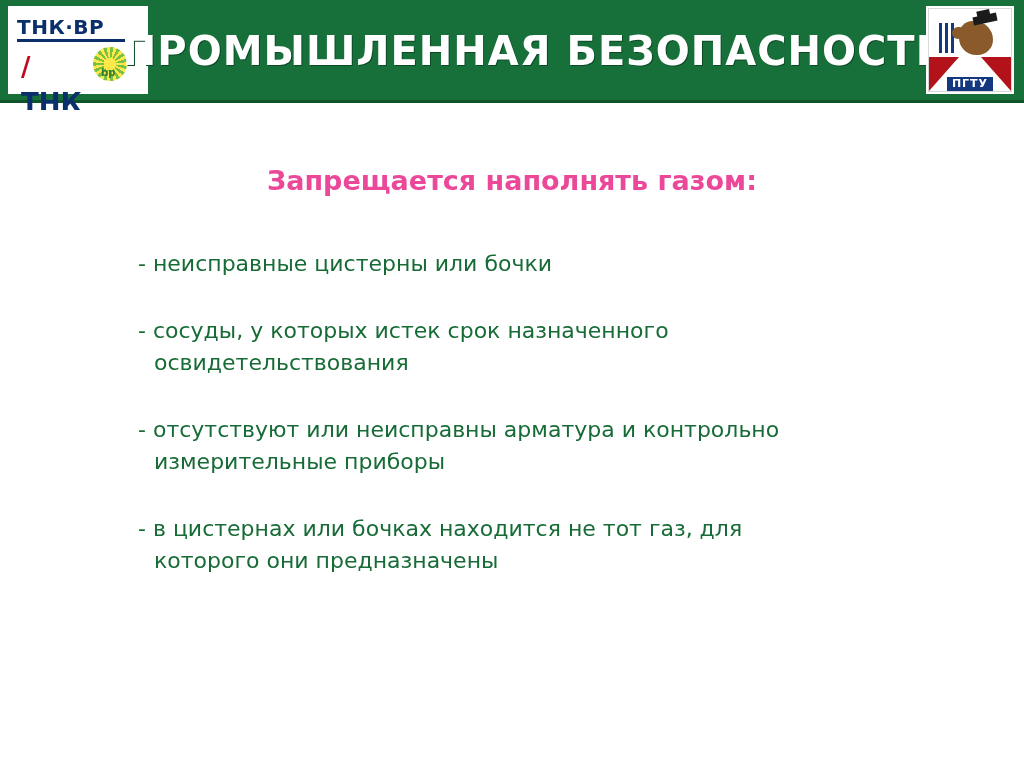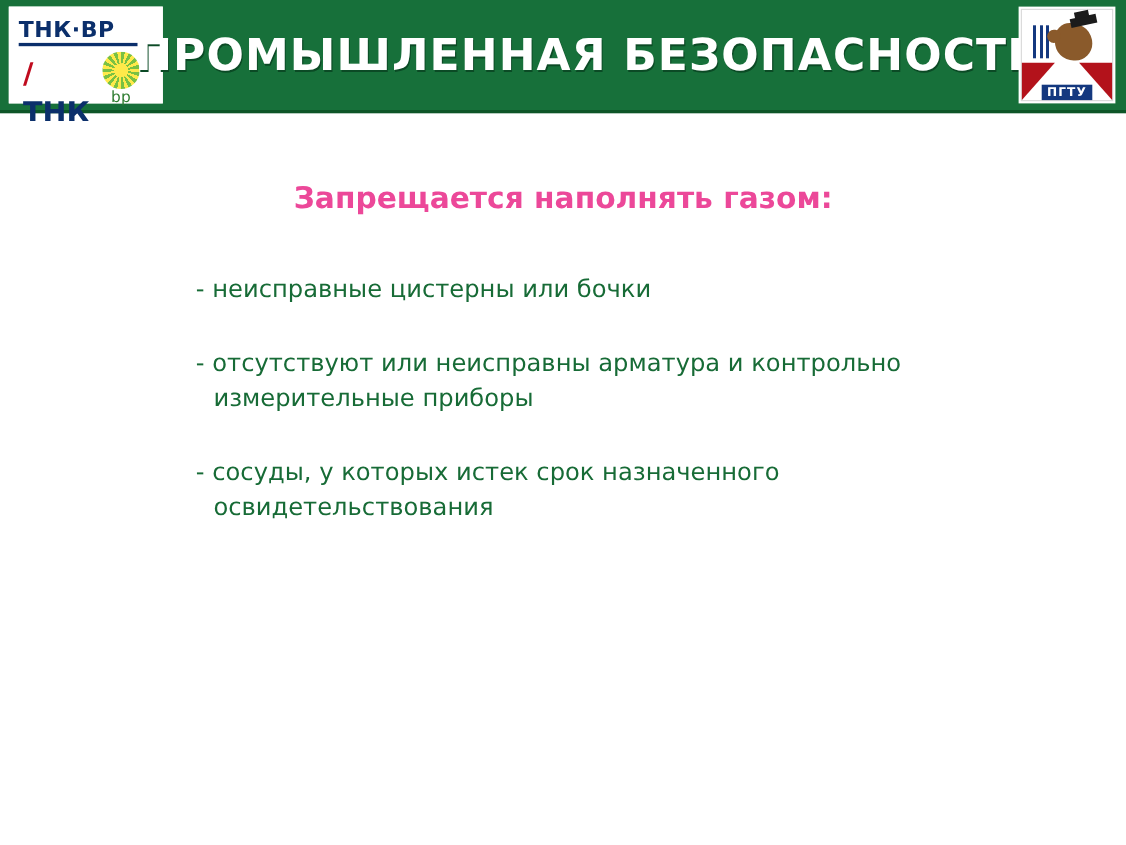--- a/index.html
+++ b/index.html
@@ -99,24 +99,24 @@
                      #7ac143 144deg 156deg, #ffe94a 156deg 168deg, #7ac143 168deg 180deg,
                      #ffe94a 180deg 192deg, #7ac143 192deg 204deg, #ffe94a 204deg 216deg,
                      #7ac143 216deg 228deg, #ffe94a 228deg 240deg, #7ac143 240deg 252deg,
                      #ffe94a 252deg 264deg, #7ac143 264deg 276deg, #ffe94a 276deg 288deg,
                      #7ac143 288deg 300deg, #ffe94a 300deg 312deg, #7ac143 312deg 324deg,
                      #ffe94a 324deg 336deg, #7ac143 336deg 348deg, #ffe94a 348deg 360deg);
   }
   .bp-label {
     position: absolute;
     left: 92px;
-    top: 74px;
-    font-size: 14px;
+    top: 60px;
+    font-size: 10px;
     color: #2f7d32;
-    font-weight: normal;
+    font-weight: bold;
     font-family: "DejaVu Sans", sans-serif;
   }
 
   
   .header-title {
     position: absolute;
     left: 155px;
     top: 20px;
     width: 760px;
     height: 62px;
@@ -261,21 +261,20 @@
   }
   .bullet-item {
     font-family: "DejaVu Sans", sans-serif;
     font-size: 22px;
     line-height: 32px;
     color: #176b36;
     margin-bottom: 35px;
     text-indent: -16px;
     padding-left: 16px;
     white-space: pre-line;
-    margin-left: 40px;
   }
 </style>
 </head>
 <body>
 
 <div class="header">
   <div class="header-green-bar"></div>
   <div class="header-bottom-rule"></div>
 
   <div class="logo-tnkbp">
@@ -299,18 +298,20 @@
       <div class="pgtu-text">ПГТУ</div>
     </div>
   </div>
 </div>
 
 <div class="slide-body">
   <div class="slide-title">Запрещается наполнять газом:</div>
 
   <div class="bullet-list">
     <div class="bullet-item">- неисправные цистерны или бочки</div>
+    <div class="bullet-item">- сосуды, у которых истек срок назначенного
+   освидетельствования</div>
     <div class="bullet-item">- отсутствуют или неисправны арматура и контрольно
    измерительные приборы</div>
-    <div class="bullet-item">- сосуды, у которых истек срок назначенного
-   освидетельствования</div>
+    <div class="bullet-item">- в цистернах или бочках находится не тот газ, для
+   которого они предназначены</div>
   </div>
 </div>
 
 </body></html>

